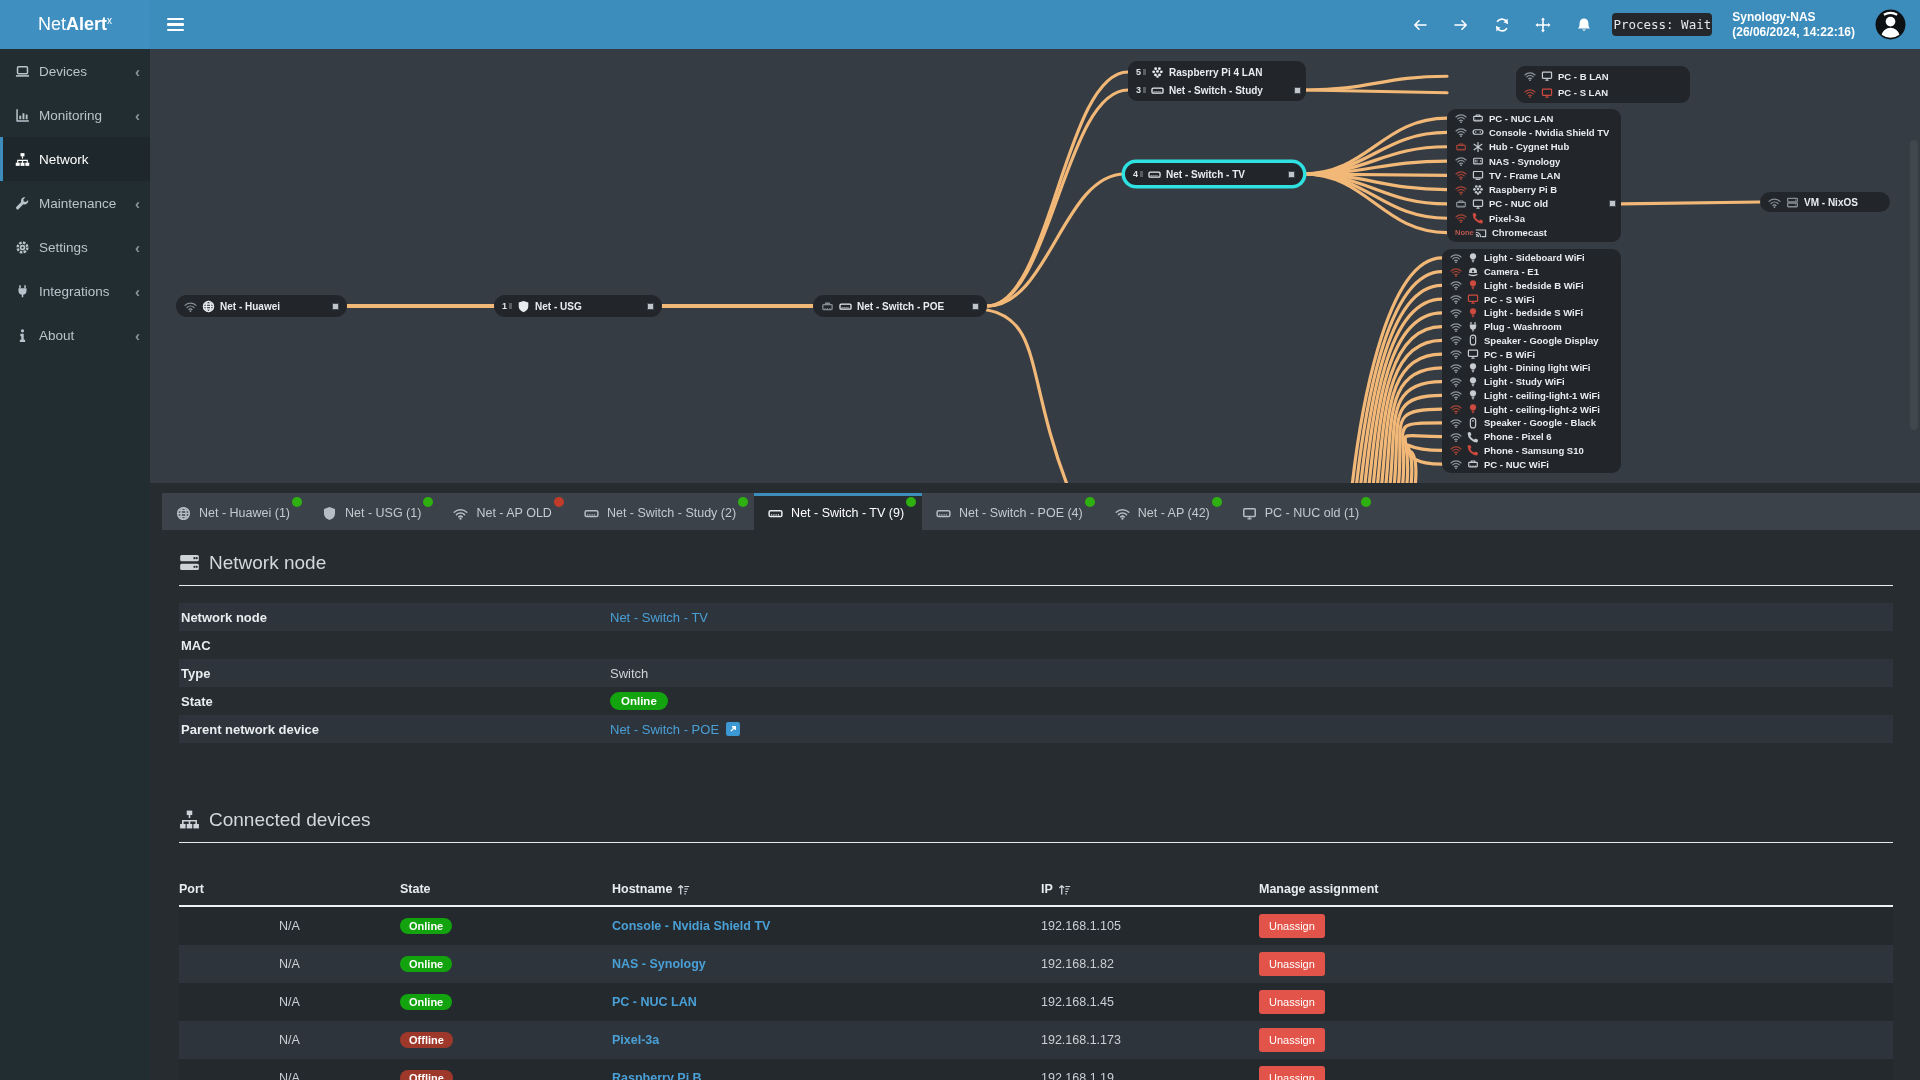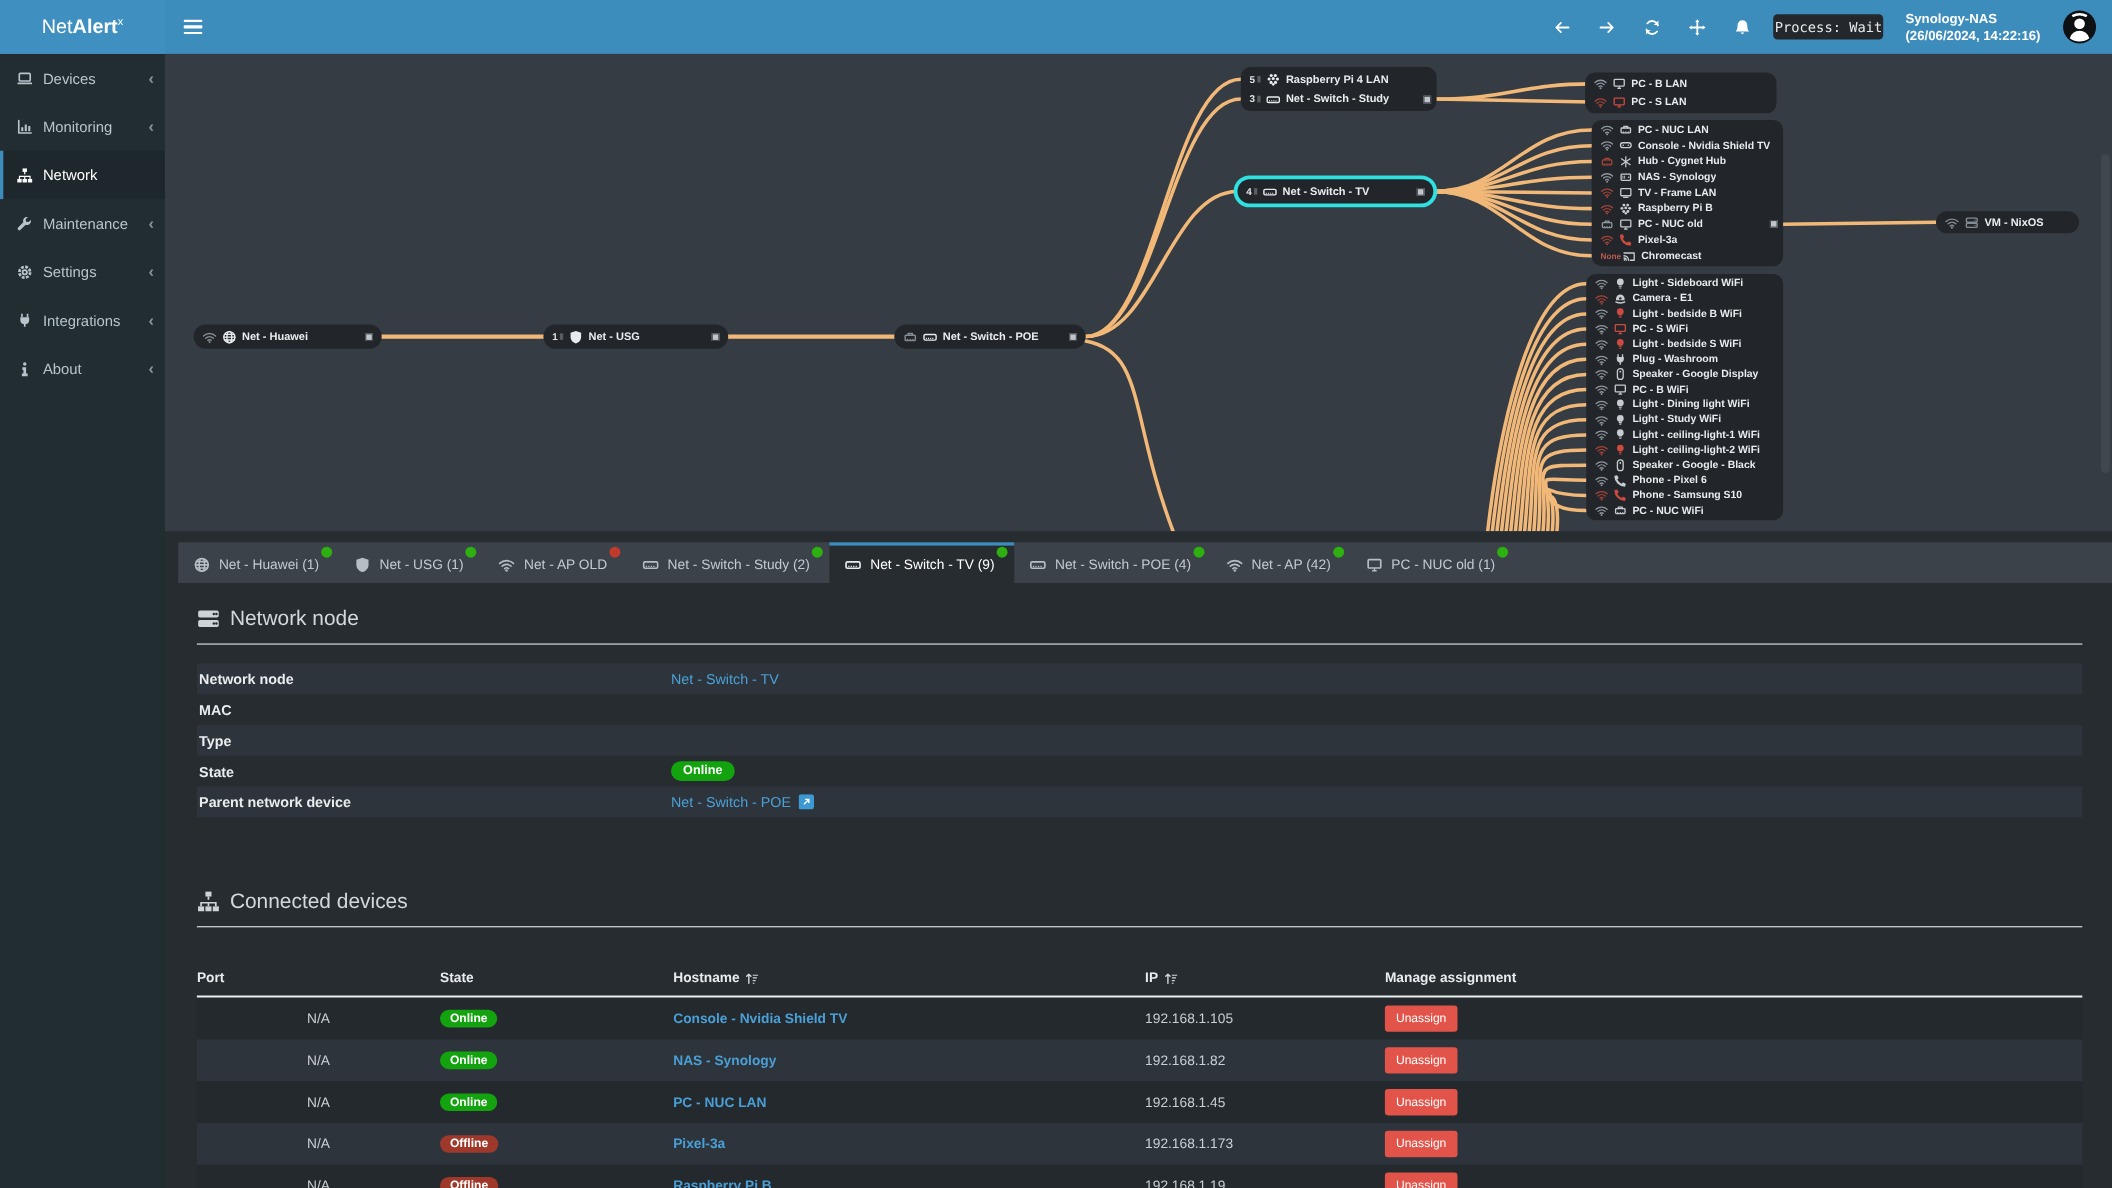--- a/index.html
+++ b/index.html
@@ -379,21 +379,21 @@
             <span class="ic nic">
               <svg viewBox="0 0 16 16">
                 <rect x="1.2" y="5.1" width="13.6" height="6.2" rx="1.5" class="s" stroke-width="1.5"></rect>
                 <path d="M3.3 9.4h9.4" stroke="currentColor" stroke-width="1.2" stroke-dasharray="1.2 1.2" fill="none"></path>
               </svg>
             </span>
             <span class="tn-label">Net - Switch - Study</span>
             <span class="tport rowport"></span>
           </div>
         </div>
-        <div class="tcluster" style="left: 1291px; top: 17px; width: 174px;">
+        <div class="tcluster" style="left: 1366px; top: 17px; width: 174px;">
           <div class="trow" style="height: 16.5px;">
             <span class="ic conn">
               <svg viewBox="0 0 16 16">
                 <path d="M1.3 6.6a9.8 9.8 0 0 1 13.4 0" class="s"></path>
                 <path d="M3.7 9.2a6.3 6.3 0 0 1 8.6 0" class="s"></path>
                 <path d="M6.1 11.6a3 3 0 0 1 3.8 0" class="s"></path>
                 <circle cx="8" cy="13.5" r="1.2" fill="currentColor"></circle>
               </svg>
             </span>
             <span class="ic devic">
@@ -960,20 +960,21 @@
             <span class="dlabel">Network node</span>
             <span class="dvalue">
               <a class="dlink" href="#">Net - Switch - TV</a>
             </span>
           </div>
           <div class="drow">
             <span class="dlabel">MAC</span>
           </div>
           <div class="drow">
             <span class="dlabel">Type</span>
+            <span class="dvalue">Switch</span>
           </div>
           <div class="drow">
             <span class="dlabel">State</span>
             <span class="dvalue">
               <span class="pill online">Online</span>
             </span>
           </div>
           <div class="drow">
             <span class="dlabel">Parent network device</span>
             <span class="dvalue">

